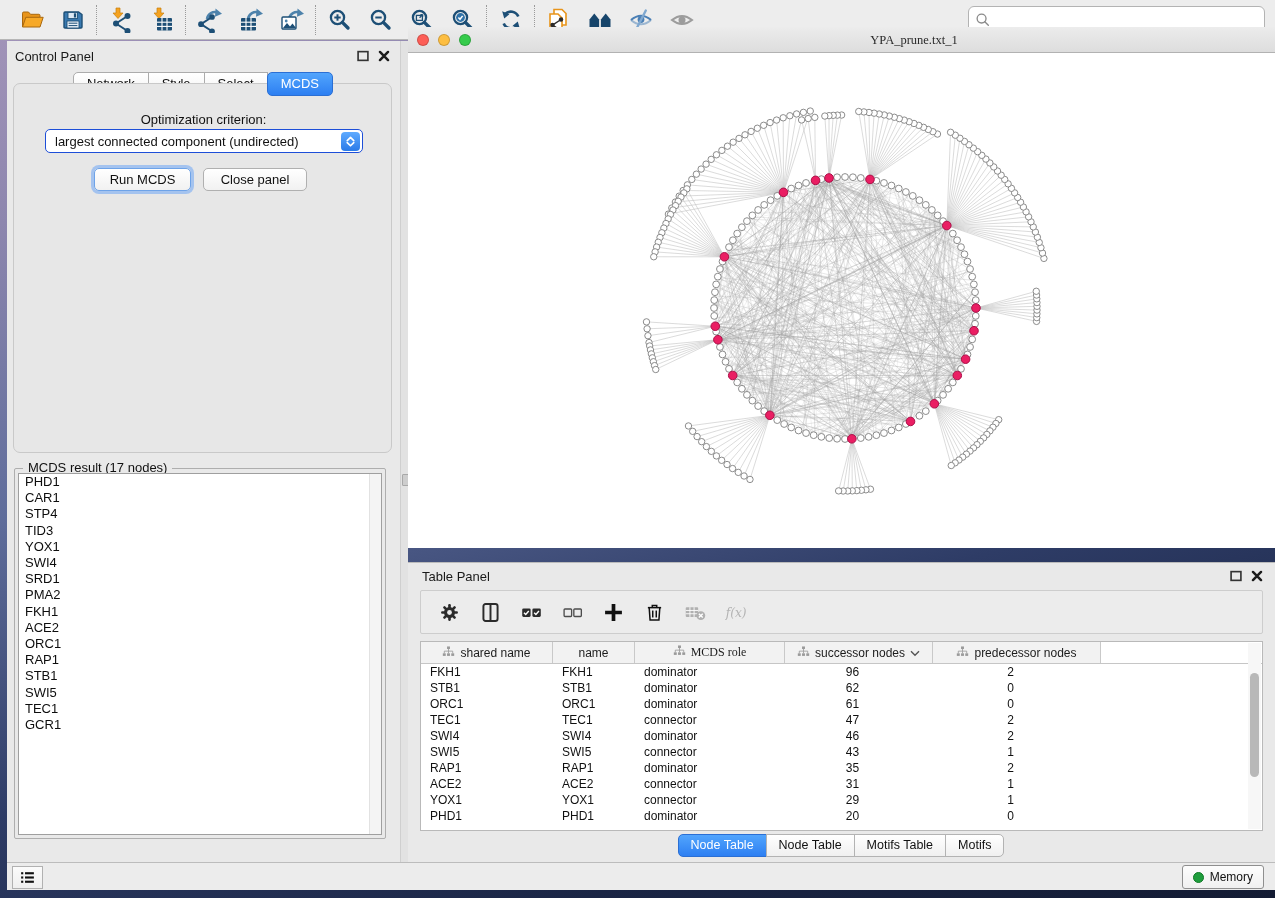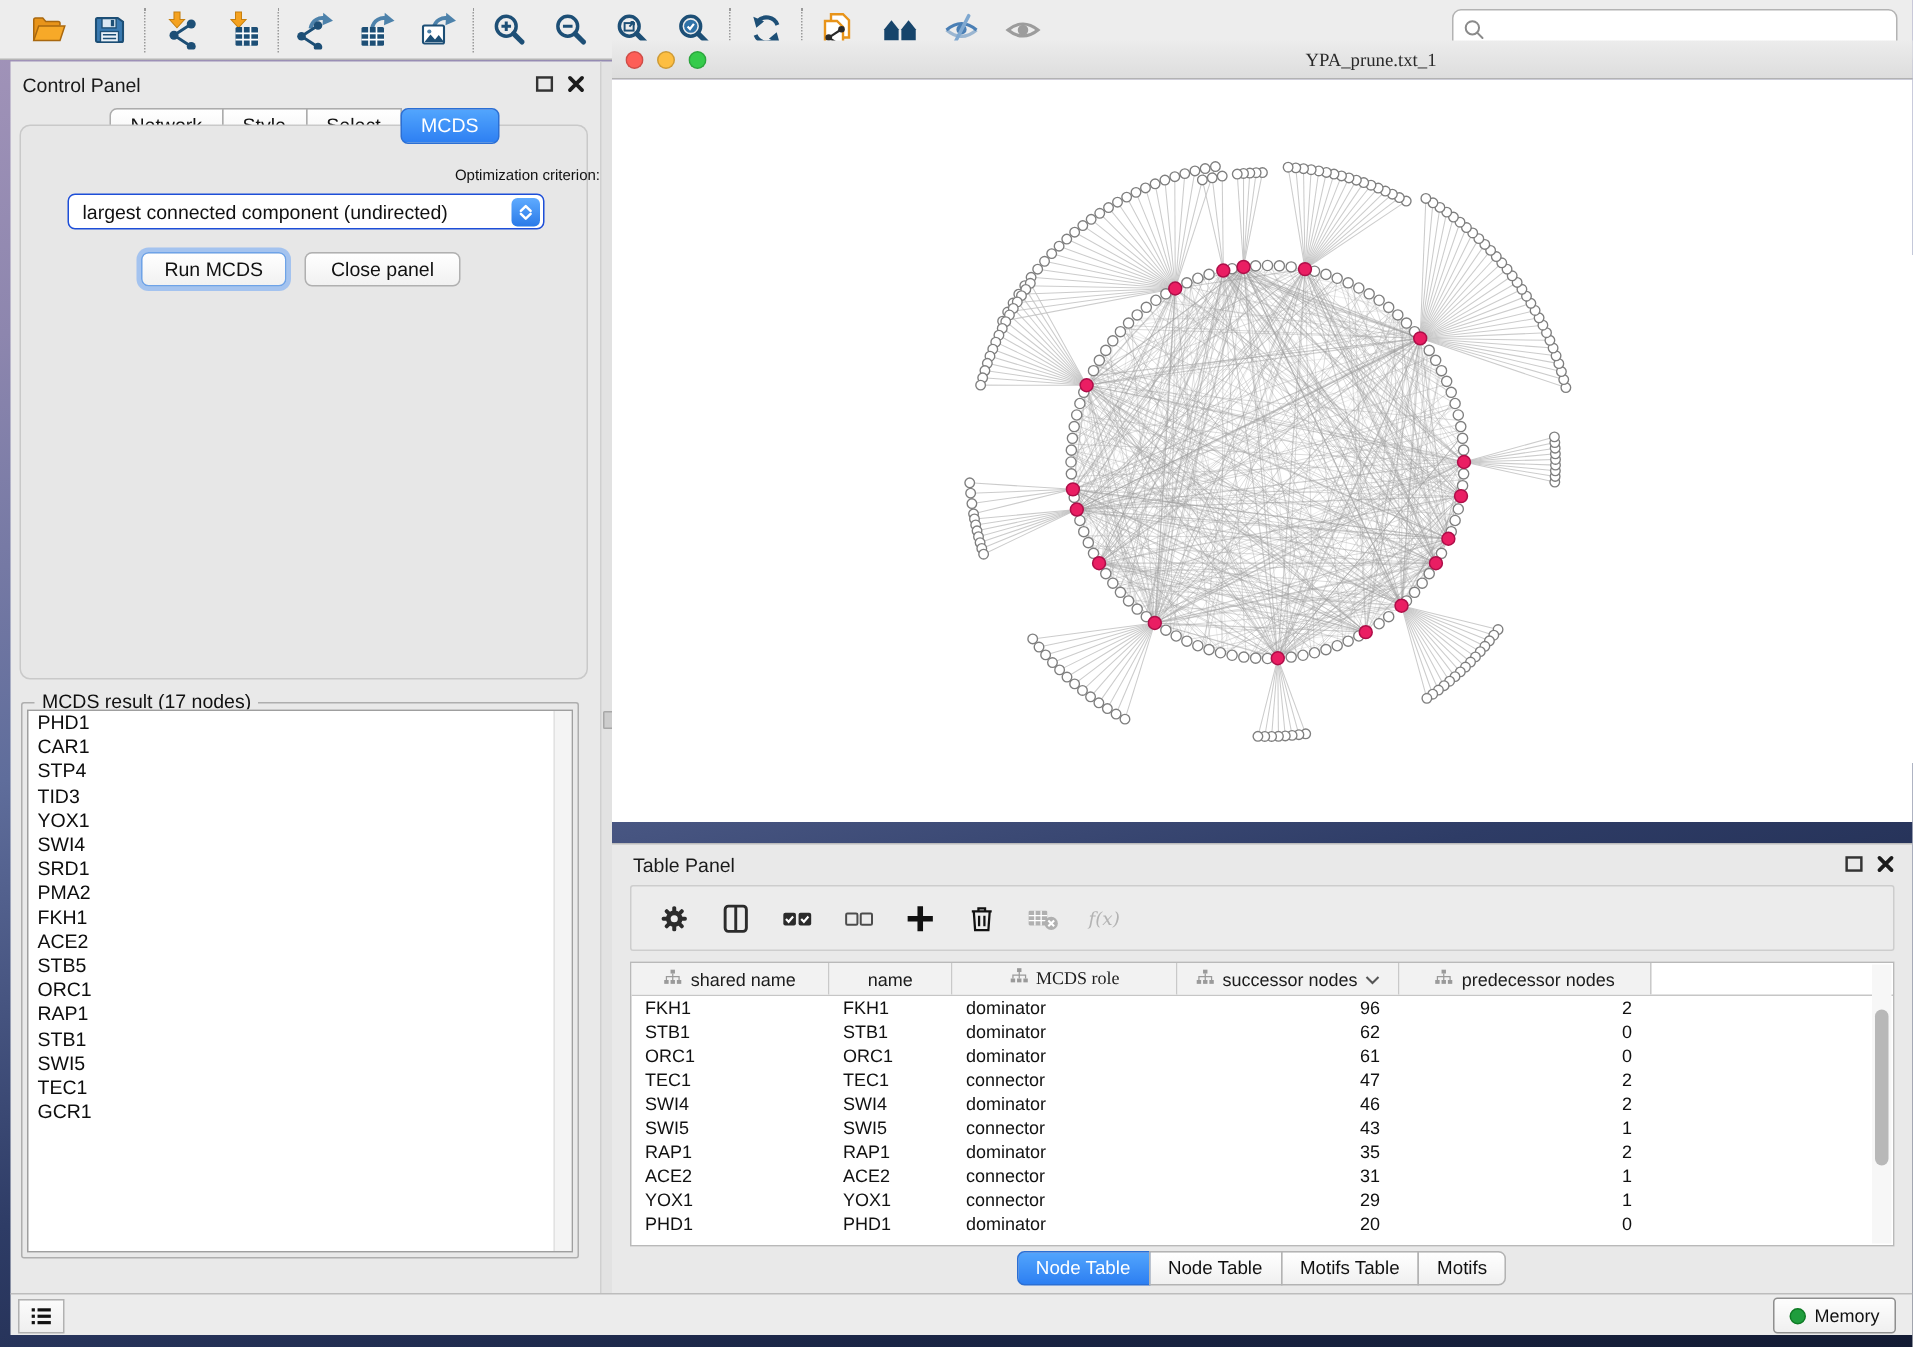--- a/index.html
+++ b/index.html
@@ -23,21 +23,21 @@
   .win-btns{position:absolute;top:9px;display:flex;gap:9px;align-items:center;}
   .cp .win-btns{right:10px;}
   .win-btn{width:12px;height:12px;display:inline-flex;align-items:center;justify-content:center;cursor:pointer;}
   .cp-tabs{position:absolute;left:0;top:31px;width:100%;display:flex;justify-content:center;}
   .cp-tab{height:22px;line-height:22px;padding:0 13px;font-size:13px;background:linear-gradient(#ffffff,#f3f3f3);
           border:1px solid #acacac;margin-left:-1px;color:#111;cursor:pointer;}
   .cp-tab:first-child{border-radius:5px 0 0 5px;}
   .cp-tab.sel{background:linear-gradient(#52a5fd,#2d7ff2);color:#fff;border-color:#2b6fd4;border-radius:5px;position:relative;z-index:2;}
   .cp-box{position:absolute;left:6px;top:42px;width:379px;height:370px;background:#e7e7e7;
           border:1px solid #c9c9c9;border-radius:7px;box-sizing:border-box;}
-  .opt-label{position:absolute;left:0;top:71px;width:100%;text-align:right;font-size:10px;color:#111;}
+  .opt-label{position:absolute;left:0;top:71px;width:100%;text-align:center;font-size:13px;color:#111;}
   .select{position:absolute;left:38px;top:88px;width:318px;height:24px;background:#fff;border:1px solid #1d4ed8;
           border-radius:5px;display:flex;align-items:center;box-sizing:border-box;padding-left:9px;font-size:13px;color:#111;cursor:pointer;}
   .stepper{margin-left:auto;margin-right:2px;width:19px;height:19px;border-radius:4px;
            background:linear-gradient(#5fabff,#2a7ae8);display:flex;flex-direction:column;align-items:center;justify-content:center;gap:1px;}
   .btn{height:23px;background:linear-gradient(#ffffff,#f1f1f1);border:1px solid #b0b0b0;border-radius:5px;
        font-size:13px;color:#111;display:inline-flex;align-items:center;justify-content:center;cursor:pointer;font-family:inherit;}
   .btn-run{position:absolute;left:87px;top:127px;width:97px;box-shadow:0 0 0 3px rgba(110,165,245,.55);border-color:#6ea3e8;}
   .btn-close{position:absolute;left:196px;top:127px;width:104px;}
   .mcds-group{position:absolute;left:7px;top:427px;width:372px;height:371px;border:1px solid #aeaeae;
               border-radius:2px;box-sizing:border-box;background:#e9e9e9;}
@@ -64,21 +64,21 @@
   .tp-icon{width:24px;height:24px;display:inline-flex;align-items:center;justify-content:center;cursor:pointer;}
   .tp-icon svg{width:23px;height:23px;}
   .tp-icon.disabled{cursor:default;}
   .tbl{position:absolute;left:12px;top:78px;width:843px;height:190px;background:#fff;border:1px solid #b9b9b9;box-sizing:border-box;overflow:hidden;}
   .tbl-head{display:flex;height:21px;border-bottom:1px solid #c6c6c6;}
   .th{display:flex;align-items:center;justify-content:center;gap:5px;background:#f2f2f2;border-right:1px solid #c9c9c9;
       font-size:12px;color:#1c1c1c;box-sizing:border-box;height:21px;}
   .tr{display:flex;height:16px;}
   .td{font-size:12px;color:#111;box-sizing:border-box;line-height:16px;white-space:nowrap;overflow:hidden;}
   .td.l{padding-left:9px;text-align:left;}
-  .td.r{padding-right:13px;text-align:right;}
+  .td.r{padding-right:13px;text-align:center;}
   .tbl-track{position:absolute;right:1px;top:1px;bottom:1px;width:13px;background:#f7f7f7;}
   .tbl-thumb{position:absolute;right:2px;top:30px;width:9px;height:104px;background:#b8b8b8;border-radius:5px;}
   .bt-tabs{position:absolute;left:0;top:271px;width:100%;display:flex;justify-content:center;}
   .bt-tab{height:21px;line-height:21px;padding:0 12px;font-size:12.5px;background:linear-gradient(#ffffff,#f0f0f0);
           border:1px solid #b3b3b3;margin-left:-1px;color:#111;cursor:pointer;}
   .bt-tab:first-child{border-radius:5px 0 0 5px;}
   .bt-tab:last-child{border-radius:0 5px 5px 0;}
   .bt-tab.sel{background:linear-gradient(#52a5fd,#2d7ff2);color:#fff;border-color:#2b6fd4;}
   
   .status{position:absolute;left:7px;top:862px;width:1268px;height:28px;background:#ececec;border-top:1px solid #bcbcbc;box-sizing:border-box;}
@@ -322,21 +322,20 @@
       <div class="mcds-item">PHD1</div>
           <div class="mcds-item">CAR1</div>
           <div class="mcds-item">STP4</div>
           <div class="mcds-item">TID3</div>
           <div class="mcds-item">YOX1</div>
           <div class="mcds-item">SWI4</div>
           <div class="mcds-item">SRD1</div>
           <div class="mcds-item">PMA2</div>
           <div class="mcds-item">FKH1</div>
           <div class="mcds-item">ACE2</div>
-          <div class="mcds-item">STB5</div>
           <div class="mcds-item">ORC1</div>
           <div class="mcds-item">RAP1</div>
           <div class="mcds-item">STB1</div>
           <div class="mcds-item">SWI5</div>
           <div class="mcds-item">TEC1</div>
           <div class="mcds-item">GCR1</div>
         </div>
     </div>
   </div>
 

